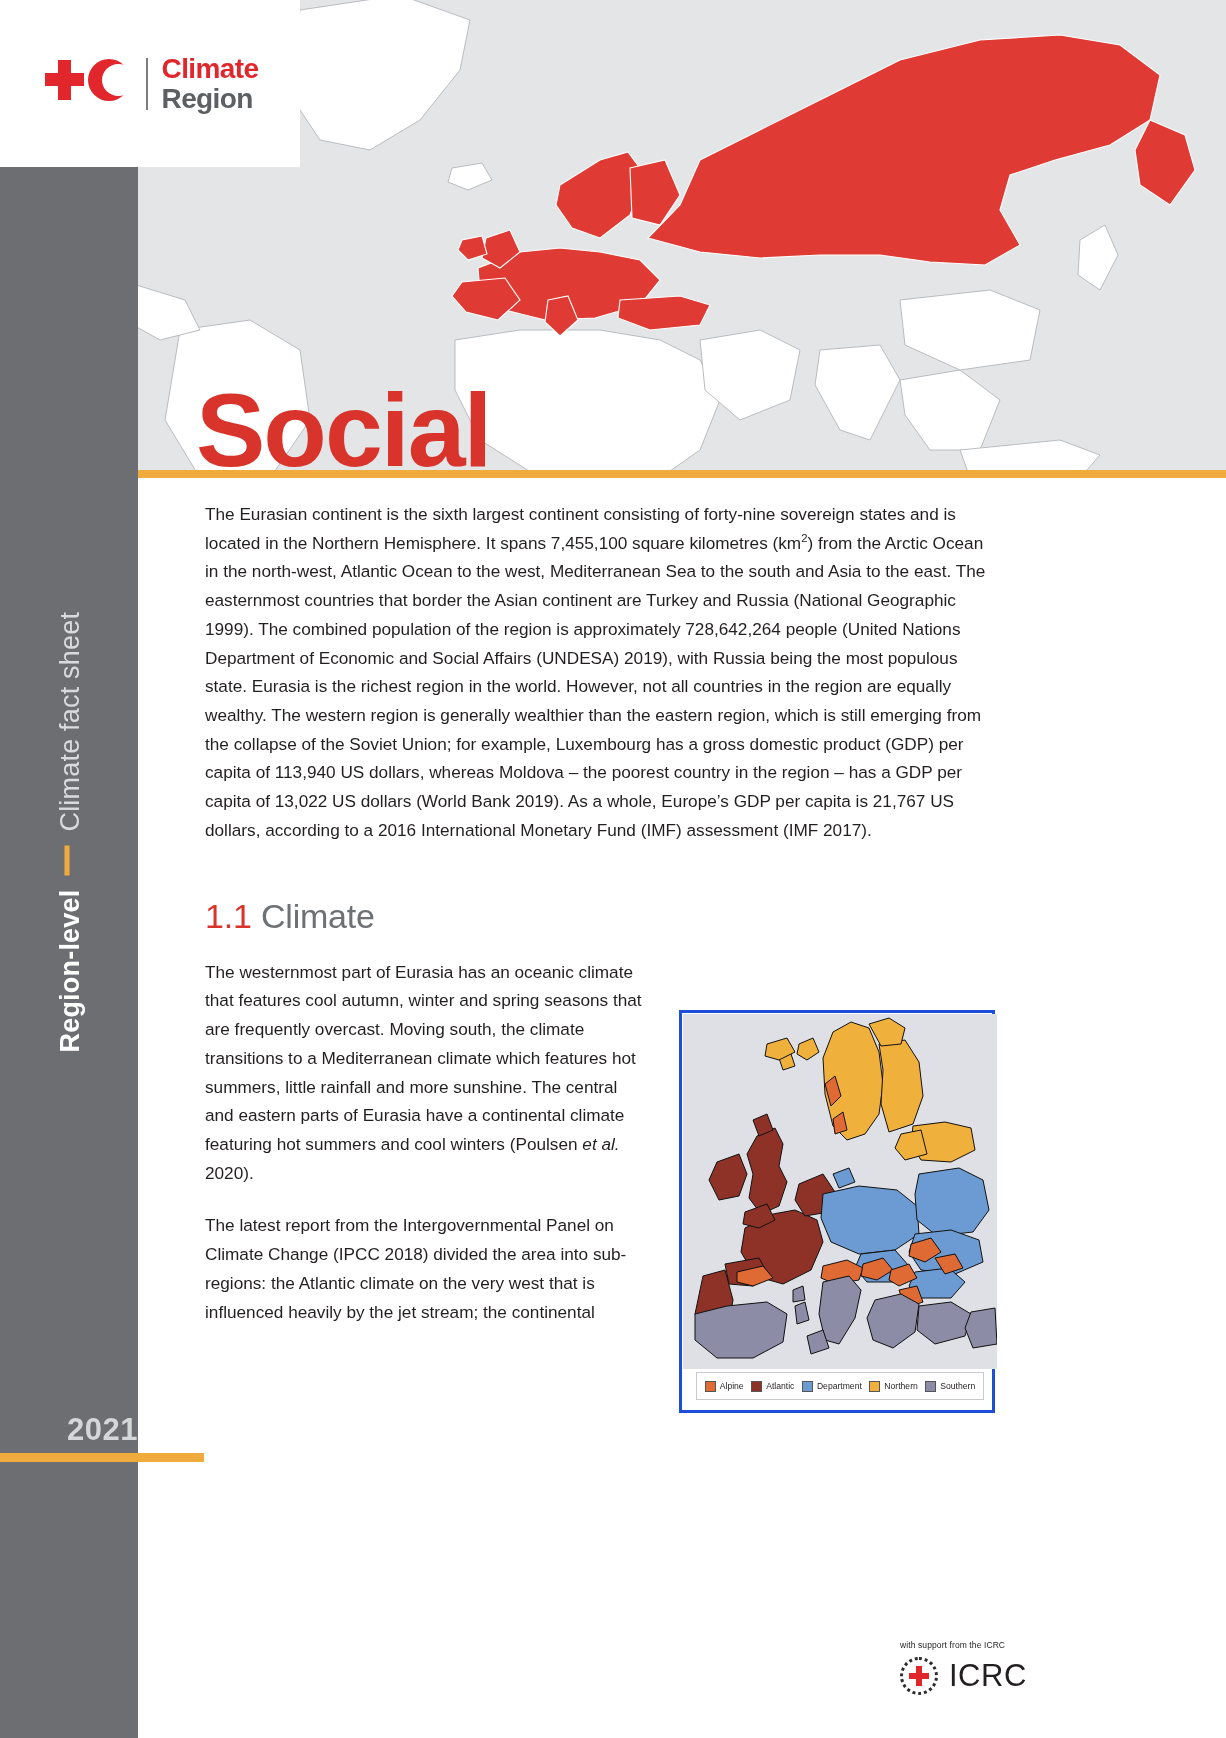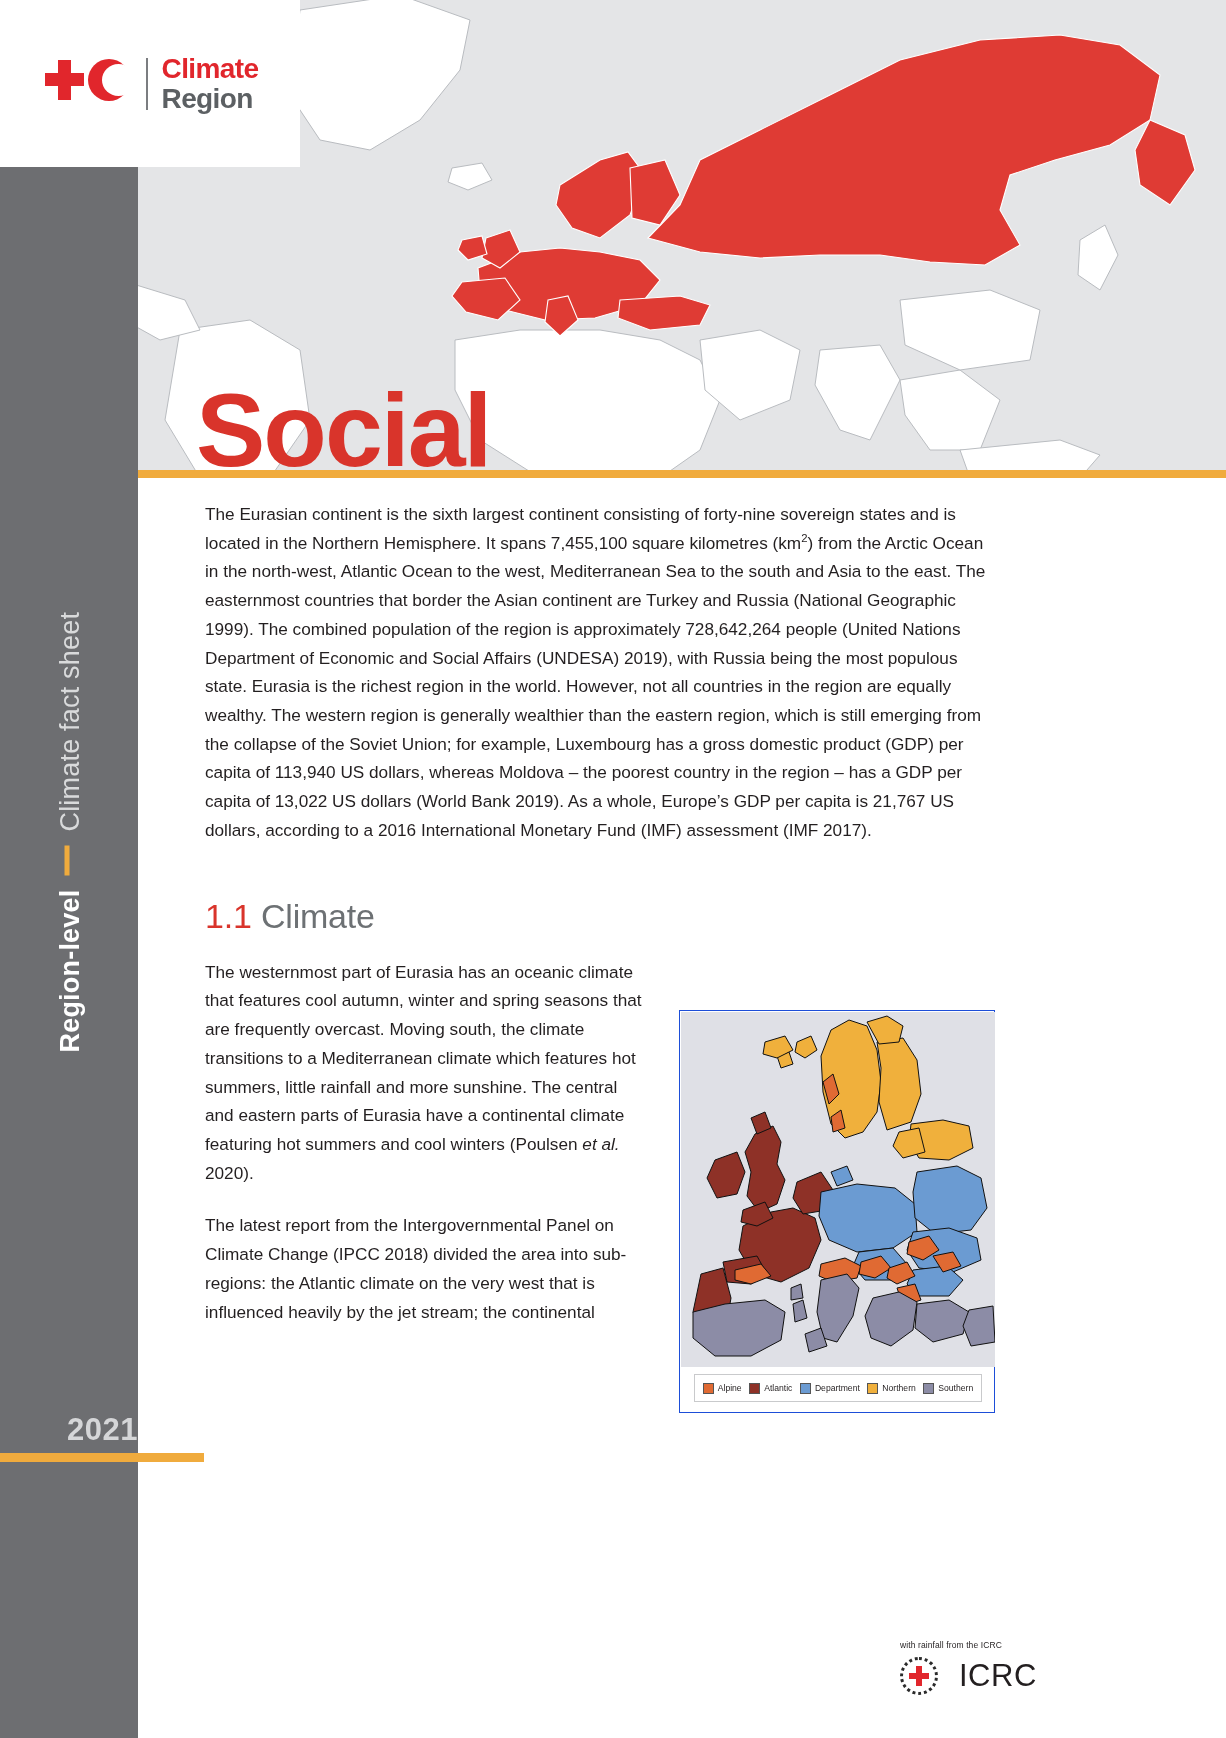--- a/index.html
+++ b/index.html
@@ -99,39 +99,39 @@
   .two-col { display:flex; gap:28px; align-items:flex-start;justify-content:center; }
   .col-left { width:448px; }
   .col-right { width:320px; position:relative; }
 
   sup { font-size:0.66em; vertical-align:super; }
   em { font-style:italic; }
 
   
   .fig {
     position:absolute; left:679px; top:1010px; width:316px; height:403px;
-    background:#ffffff; border:1px solid #1d4ed8; z-index:4;
+    background:#ffffff; border:3px solid #1d4ed8; z-index:4;
   }
   .fig-map { position:absolute; left:1px; top:1px; width:314px; height:355px; overflow:hidden; }
   .fig-map svg { display:block; }
   .legend {
     position:absolute; left:14px; bottom:10px; width:288px; height:28px;
     border:1px solid #c9cacc; background:#ffffff;
     display:flex; align-items:center; justify-content:space-around; padding:0 4px;
   }
   .leg-item { display:flex; align-items:center; gap:4px; }
   .leg-sw { width:11px; height:11px; border:0.5px solid #555; }
   .leg-lb { font-size:8.6px; color:#231f20; }
 
   
   .icrc {
     position:absolute; left:900px; top:1640px; width:200px; z-index:4;
   }
   .icrc-sup { font-size:8.5px; color:#231f20; margin-bottom:7px; letter-spacing:0.1px; }
-  .icrc-row { display:flex; align-items:center; gap:21px; }
+  .icrc-row { display:flex; align-items:center; gap:11px; }
   .icrc-mark { position:relative; width:38px; height:38px; }
   .icrc-ring {
     position:absolute; inset:0; border-radius:50%;
     border:3.5px dotted #2b2b2b; background:#fff;
   }
   .icrc-cross-v { position:absolute; left:16px; top:9px; width:6px; height:20px; background:#e1262c; }
   .icrc-cross-h { position:absolute; left:9px; top:16px; width:20px; height:6px; background:#e1262c; }
   .icrc-name { font-size:31px; font-weight:normal; color:#231f20; letter-spacing:0.5px; }
 </style>
 </head>
@@ -328,21 +328,21 @@
       <span class="leg-lb">Northern</span>
     </div>
     <div class="leg-item">
       <span class="leg-sw" style="background:#8c8ca6"></span>
       <span class="leg-lb">Southern</span>
     </div>
   </div>
 </div>
 
 <div class="icrc">
-  <div class="icrc-sup">with rainfall from the ICRC</div>
+  <div class="icrc-sup">with support from the ICRC</div>
   <div class="icrc-row">
     <div class="icrc-mark">
       <div class="icrc-ring"></div>
       <div class="icrc-cross-v"></div>
       <div class="icrc-cross-h"></div>
     </div>
     <div class="icrc-name">ICRC</div>
   </div>
 </div>
 

